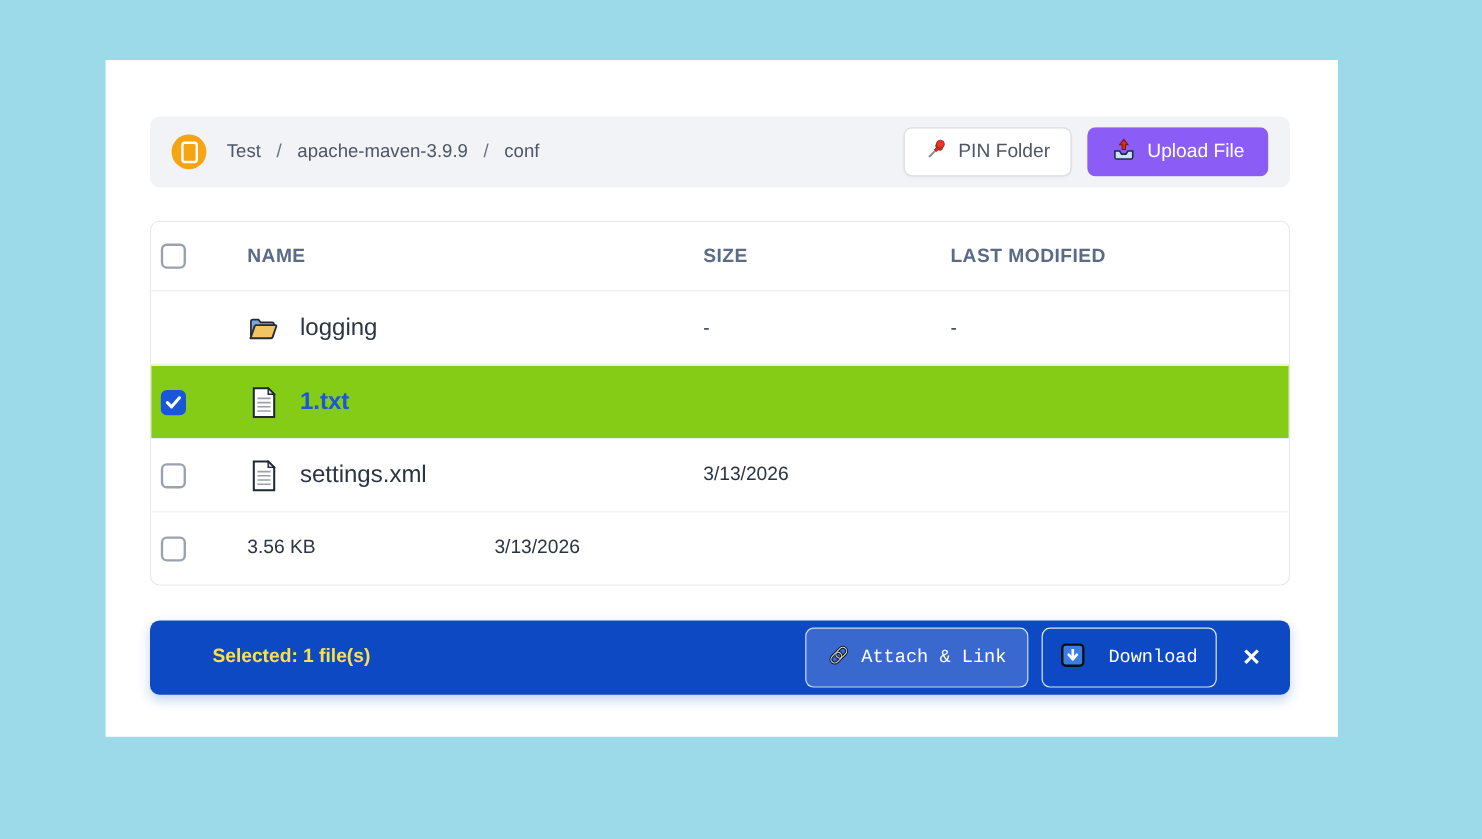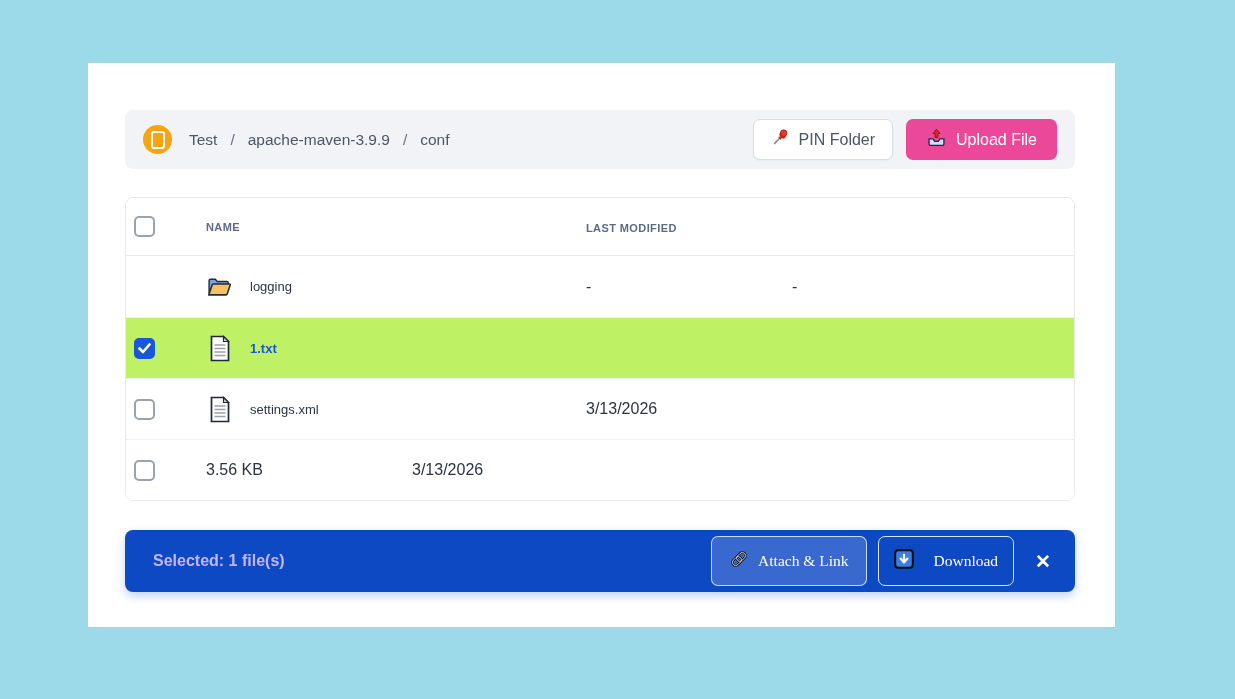--- a/index.html
+++ b/index.html
@@ -4,21 +4,21 @@
 <style>
   * { margin:0; padding:0; box-sizing:border-box; }
   html,body { width:1235px; height:699px; }
   body {
     background:#9cdaea;
     font-family:"Liberation Sans", sans-serif;
     position:relative;
     overflow:hidden;
   }
   .card {
-    position:absolute; left:88px; top:63px;
+    position:absolute; left:88px; top:50px;
     width:1027px; height:564px;
     background:#ffffff;
   }
   .card-inner { padding:47px 40px 0 37px; }
 
   
   .crumb-bar {
     height:59px; background:#f1f3f6; border-radius:8px;
     display:flex; align-items:center; padding:0 18px;
   }
@@ -40,65 +40,65 @@
     height:41px; border-radius:7px; font-size:16px;
     border:1px solid transparent; cursor:pointer;
     font-family:"Liberation Sans", sans-serif;
   }
   .pin-btn {
     background:#ffffff; border-color:#dadee3; color:#4d5666;
     padding:0 17px; margin-right:13px;
     box-shadow:0 1px 2px rgba(0,0,0,0.04);
   }
   .upload-btn {
-    background:#ec4899; color:#ffffff; padding:0 19px;
+    background:#8b5cf6; color:#ffffff; padding:0 19px;
   }
 
   
   .file-table {
     margin-top:28px;
     border:1px solid #e7e9ee; border-radius:8px;
     overflow:hidden;
   }
   .t-row { display:flex; align-items:center; height:61px; background:#ffffff; }
   .t-head { height:58px; border-bottom:1px solid #e7e9ee; }
   .t-row + .t-row { border-top:1px solid #eef0f3; }
   .t-head + .t-row { border-top:none; }
-  .t-row.selected { background:#bef264;text-align:right; }
+  .t-row.selected { background:#84cc16;text-align:right; }
   .col-check { width:80px; padding-left:8px; display:flex; align-items:center; flex:0 0 auto; }
   .col-name  { width:380px; display:flex; align-items:center; flex:0 0 auto; }
   .col-size  { width:206px; flex:0 0 auto; }
   .col-mod   { flex:1; }
   .t-head .hdr {
-    font-size:11px; font-weight:bold; color:#5b6b85; letter-spacing:0.4px;
+    font-size:16px; font-weight:bold; color:#5b6b85; letter-spacing:0.4px;
   }
   .checkbox {
     width:21px; height:21px; border-radius:5px;
     border:2px solid #9aa3ad; background:#ffffff; cursor:pointer;
     display:flex; align-items:center; justify-content:center;
   }
   .checkbox.checked { background:#1a56db; border-color:#1a56db; }
   .file-icon { width:27px; display:flex; justify-content:center; margin-right:17px; }
-  .fname { font-size:13px; color:#2a3442; cursor:pointer; }
+  .fname { font-size:20px; color:#2a3442; cursor:pointer; }
   .t-row.selected .fname { color:#1a56db; font-weight:bold; }
   .cell-text { font-size:16px; color:#2a3442; }
 
   
   .sel-bar {
     margin-top:29px;
     height:62px; background:#0e49c4; border-radius:8px;
     display:flex; align-items:center; padding:0 24px 0 28px;
     box-shadow:0 4px 10px rgba(14,73,196,0.25);
   }
-  .sel-status { color:#c4b5fd; font-size:16px; font-weight:bold; }
+  .sel-status { color:#fde047; font-size:16px; font-weight:bold;margin-left:24px; }
   .sel-spacer { flex:1; }
   .sel-btn {
     display:inline-flex; align-items:center; gap:9px;
     height:50px; border-radius:7px; font-size:15.5px; color:#ffffff;
-    cursor:pointer; font-family:Liberation Serif, serif;
+    cursor:pointer; font-family:Liberation Mono, monospace;
   }
   .attach-btn {
     background:rgba(255,255,255,0.18); border:1px solid rgba(255,255,255,0.75);
     padding:0 17px; margin-right:11px;
   }
   .download-btn {
     background:transparent; border:1px solid rgba(255,255,255,0.85);
     padding:0 15px;
     gap:20px;
   }
@@ -146,20 +146,21 @@
 
     <div class="file-table">
 
       <div class="t-row t-head">
         <div class="col-check">
           <div class="checkbox"></div>
         </div>
         <div class="col-name">
             <span class="hdr">NAME</span>
           </div>
+        <div class="col-size"><span class="hdr">SIZE</span></div>
         <div class="col-mod"><span class="hdr">LAST MODIFIED</span></div>
       </div>
 
       <div class="t-row">
         <div class="col-check"></div>
         <div class="col-name">
           <span class="file-icon">
             <svg width="27" height="24" viewBox="0 0 26 22">
               <path d="M3 17 V5 Q3 3.6 4.4 3.6 H9 L10.8 5.8 H20 Q21.4 5.8 21.4 7.2 V9" fill="#7aa7d9" stroke="#262b33" stroke-width="1.4"></path>
               <path d="M2.6 18.6 L6 8.9 Q6.25 8.1 7.1 8.1 H22.6 Q23.6 8.1 23.3 9.1 L20.4 17.7 Q20.1 18.6 19.2 18.6 Z" fill="#f2c464" stroke="#262b33" stroke-width="1.5" stroke-linejoin="round"></path>

